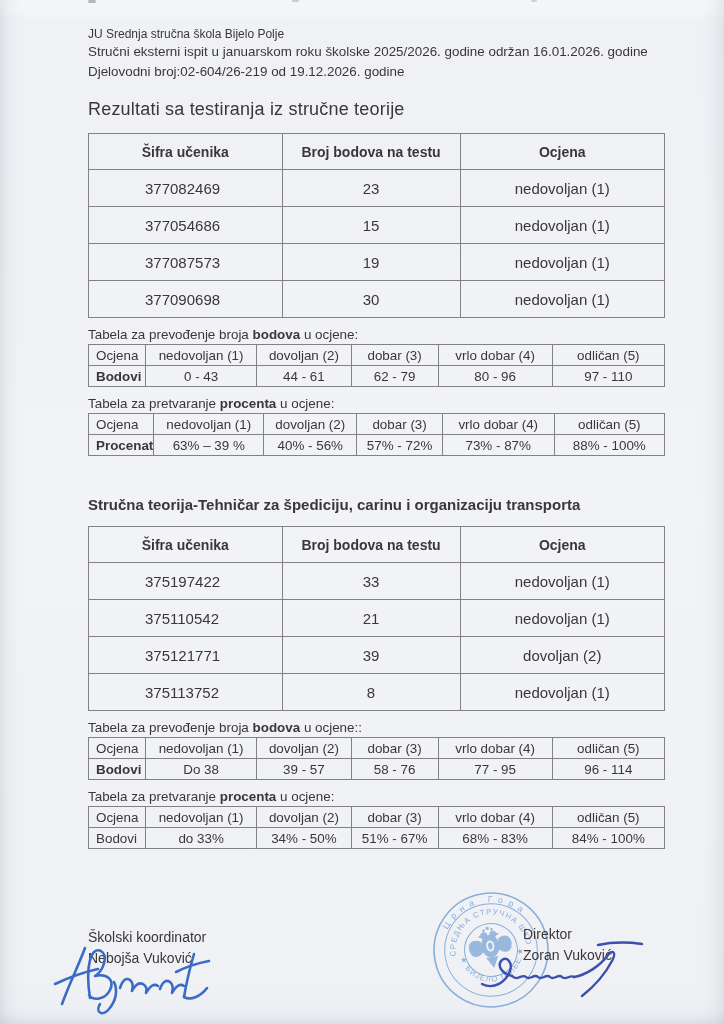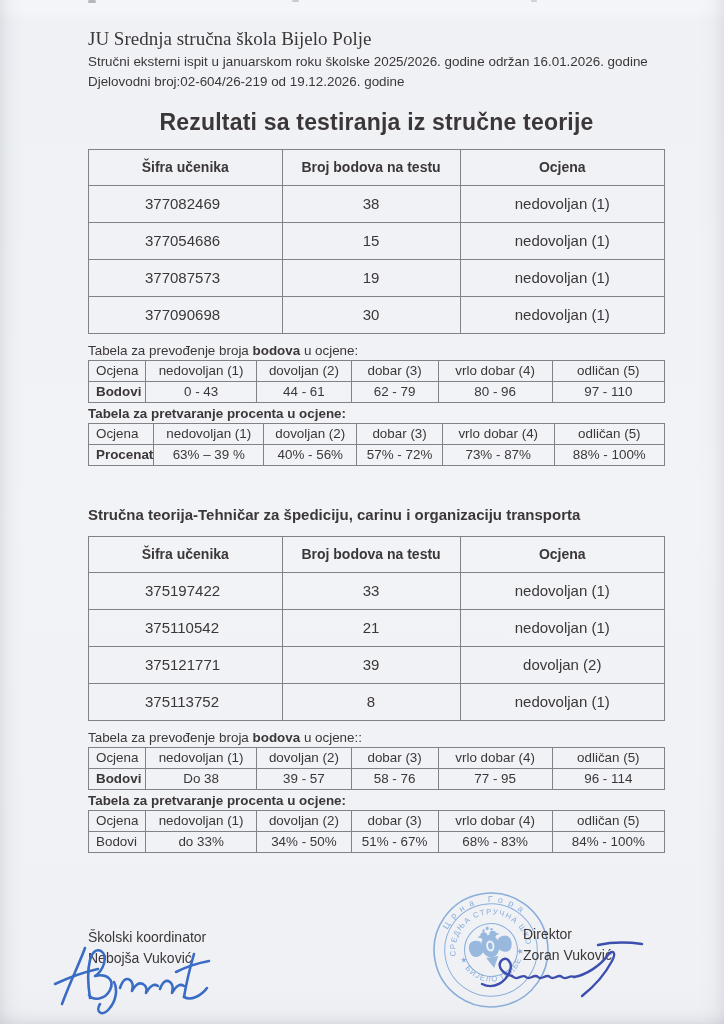--- a/index.html
+++ b/index.html
@@ -12,41 +12,41 @@
     position:relative; overflow:hidden;
     font-family:"Liberation Sans", sans-serif;
     color:var(--ink);
     background:linear-gradient(180deg,#fafbfd 0%, #eff1f5 2%, #f2f3f6 50%, #f0f1f5 96%, #eceef2 100%);
   }
   .page-shade{position:absolute; inset:0; pointer-events:none;
     box-shadow:inset 14px 0 26px -18px rgba(120,125,140,.35), inset -14px 0 26px -18px rgba(120,125,140,.30), inset 0 -10px 20px -14px rgba(120,125,140,.25);}
   .artifact{position:absolute; background:#6a6a70; opacity:.45; border-radius:2px;}
   .content{position:absolute; left:88px; top:26px; width:577px;}
 
-  .hdr-line1{font-size:19px; line-height:1.35;font-family:Liberation Serif, serif;}
+  .hdr-line1{font-size:12px; line-height:1.35;}
   .hdr-line2,.hdr-line3{font-size:13.4px; line-height:1.5;}
 
-  .doc-title{font-size:23px; font-weight:bold; text-align:center; margin-top:17px; letter-spacing:.2px;}
+  .doc-title{font-size:18px; font-weight:normal; text-align:left; margin-top:17px; letter-spacing:.2px;}
 
   .section-heading{font-size:15px; font-weight:bold;}
   .s1 .section-heading{margin-top:43px;}
   .s2 .section-heading{margin-top:40px;}
 
   table{border-collapse:collapse; width:100%;}
   .results{margin-top:13px;}
   .results th,.results td{border:1px solid var(--table-border);}
   .results th{height:36px; font-size:14px; font-weight:bold; text-align:center;}
   .results td{height:37px; font-size:15px;}
   .results td.code{text-align:left; padding-left:56px;}
   .results td.score{text-align:center;}
   .results td.grade{text-align:center;}
   .results col.c1{width:33.6%;} .results col.c2{width:30.9%;} .results col.c3{width:35.5%;}
 
   .caption{font-size:13.4px; margin-top:9px; margin-bottom:2px;}
-  .caption.tight{margin-top:3px;font-weight:bold;}
+  .caption.tight{margin-top:9px;}
   .grade-table td{border:1px solid var(--table-border); font-size:13.4px; height:21px; text-align:center;}
   .grade-table td.rowlabel{text-align:left; padding-left:7px;}
   .grade-table td.bold{font-weight:bold;}
   .grade-table col.g1{width:9.9%;} .grade-table col.g2{width:19.3%;} .grade-table col.g3{width:16.4%;}
   .grade-table col.g4{width:15.1%;} .grade-table col.g5{width:19.8%;} .grade-table col.g6{width:19.5%;}
 
   .footer-block{position:absolute; font-size:14px; line-height:1.5;}
   .coordinator-block{left:88px; top:927px;}
   .director-block{left:523px; top:924px; width:134px; text-align:left; z-index:3;}
   .sig{position:absolute; z-index:4;}
@@ -79,21 +79,21 @@
           <col class="c3">
         </colgroup>
       <tbody>
           <tr>
         <th>Šifra učenika</th>
         <th>Broj bodova na testu</th>
         <th>Ocjena</th>
       </tr>
       <tr>
         <td class="code">377082469</td>
-        <td class="score">38</td>
+        <td class="score">23</td>
         <td class="grade">nedovoljan (1)</td>
       </tr>
       <tr>
         <td class="code">377054686</td>
         <td class="score">15</td>
         <td class="grade">nedovoljan (1)</td>
       </tr>
       <tr>
         <td class="code">377087573</td>
         <td class="score">19</td>

